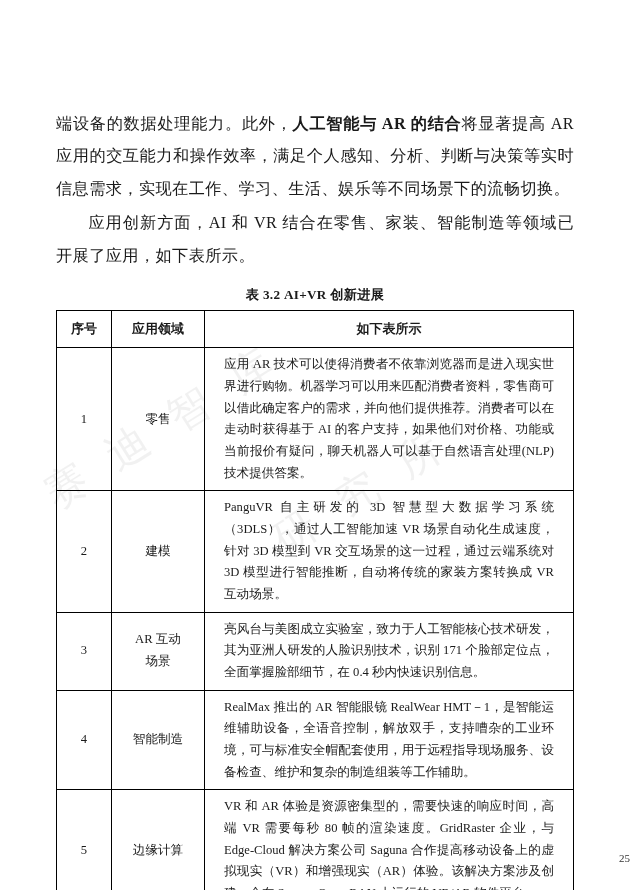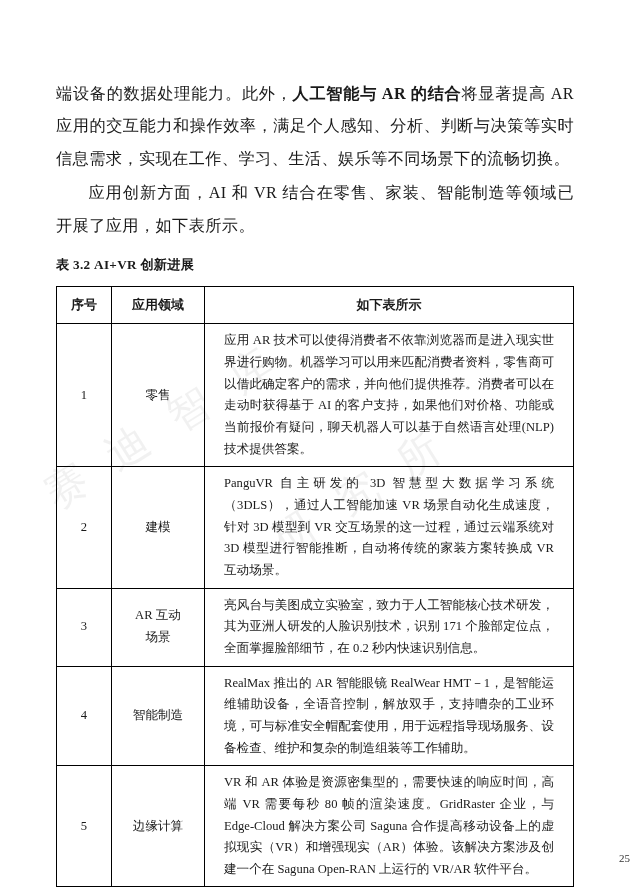--- a/index.html
+++ b/index.html
@@ -49,38 +49,39 @@
     left: 180px;
     top: 230px;
   }
   .body-text {
     font-size: 16.2px;
     line-height: 2.0;
     text-align: justify;
     letter-spacing: 0.4px;
     position: relative;
     z-index: 10;
+    margin-top: 30px;
   }
   .para {
     margin: 0 0 0 0;
   }
   .para.indent {
     text-indent: 2em;
   }
   .para + .para {
     margin-top: 2px;
   }
   b, .bold {
     font-weight: bold;
   }
   .table-caption {
-    text-align: left;
+    text-align: center;
     font-size: 13.2px;
     font-weight: bold;
-    margin: 14px 0 12px 0;
+    margin: 14px 0 6px 0;
     position: relative;
     z-index: 10;
     letter-spacing: 0.3px;
   }
   table.data {
     width: 100%;
     border-collapse: collapse;
     position: relative;
     z-index: 10;
     background: transparent;
@@ -147,21 +148,21 @@
           <td class="col-desc">应用 AR 技术可以使得消费者不依靠浏览器而是进入现实世界进行购物。机器学习可以用来匹配消费者资料，零售商可以借此确定客户的需求，并向他们提供推荐。消费者可以在走动时获得基于 AI 的客户支持，如果他们对价格、功能或当前报价有疑问，聊天机器人可以基于自然语言处理(NLP)技术提供答案。</td>
         </tr>
         <tr>
           <td class="cell-no">2</td>
           <td class="cell-area">建模</td>
           <td class="col-desc">PanguVR 自主研发的 3D 智慧型大数据学习系统（3DLS），通过人工智能加速 VR 场景自动化生成速度，针对 3D 模型到 VR 交互场景的这一过程，通过云端系统对 3D 模型进行智能推断，自动将传统的家装方案转换成 VR 互动场景。</td>
         </tr>
         <tr>
           <td class="cell-no">3</td>
           <td class="cell-area">AR 互动场景</td>
-          <td class="col-desc">亮风台与美图成立实验室，致力于人工智能核心技术研发，其为亚洲人研发的人脸识别技术，识别 171 个脸部定位点，全面掌握脸部细节，在 0.2 秒内快速识别信息。</td>
+          <td class="col-desc">亮风台与美图成立实验室，致力于人工智能核心技术研发，其为亚洲人研发的人脸识别技术，识别 171 个脸部定位点，全面掌握脸部细节，在 0.4 秒内快速识别信息。</td>
         </tr>
         <tr>
           <td class="cell-no">4</td>
           <td class="cell-area">智能制造</td>
           <td class="col-desc">RealMax 推出的 AR 智能眼镜 RealWear HMT－1，是智能运维辅助设备，全语音控制，解放双手，支持嘈杂的工业环境，可与标准安全帽配套使用，用于远程指导现场服务、设备检查、维护和复杂的制造组装等工作辅助。</td>
         </tr>
         <tr>
           <td class="cell-no">5</td>
           <td class="cell-area">边缘计算</td>
           <td class="col-desc">VR 和 AR 体验是资源密集型的，需要快速的响应时间，高端 VR 需要每秒 80 帧的渲染速度。GridRaster 企业，与 Edge-Cloud 解决方案公司 Saguna 合作提高移动设备上的虚拟现实（VR）和增强现实（AR）体验。该解决方案涉及创建一个在 Saguna Open-RAN 上运行的 VR/AR 软件平台。</td>

